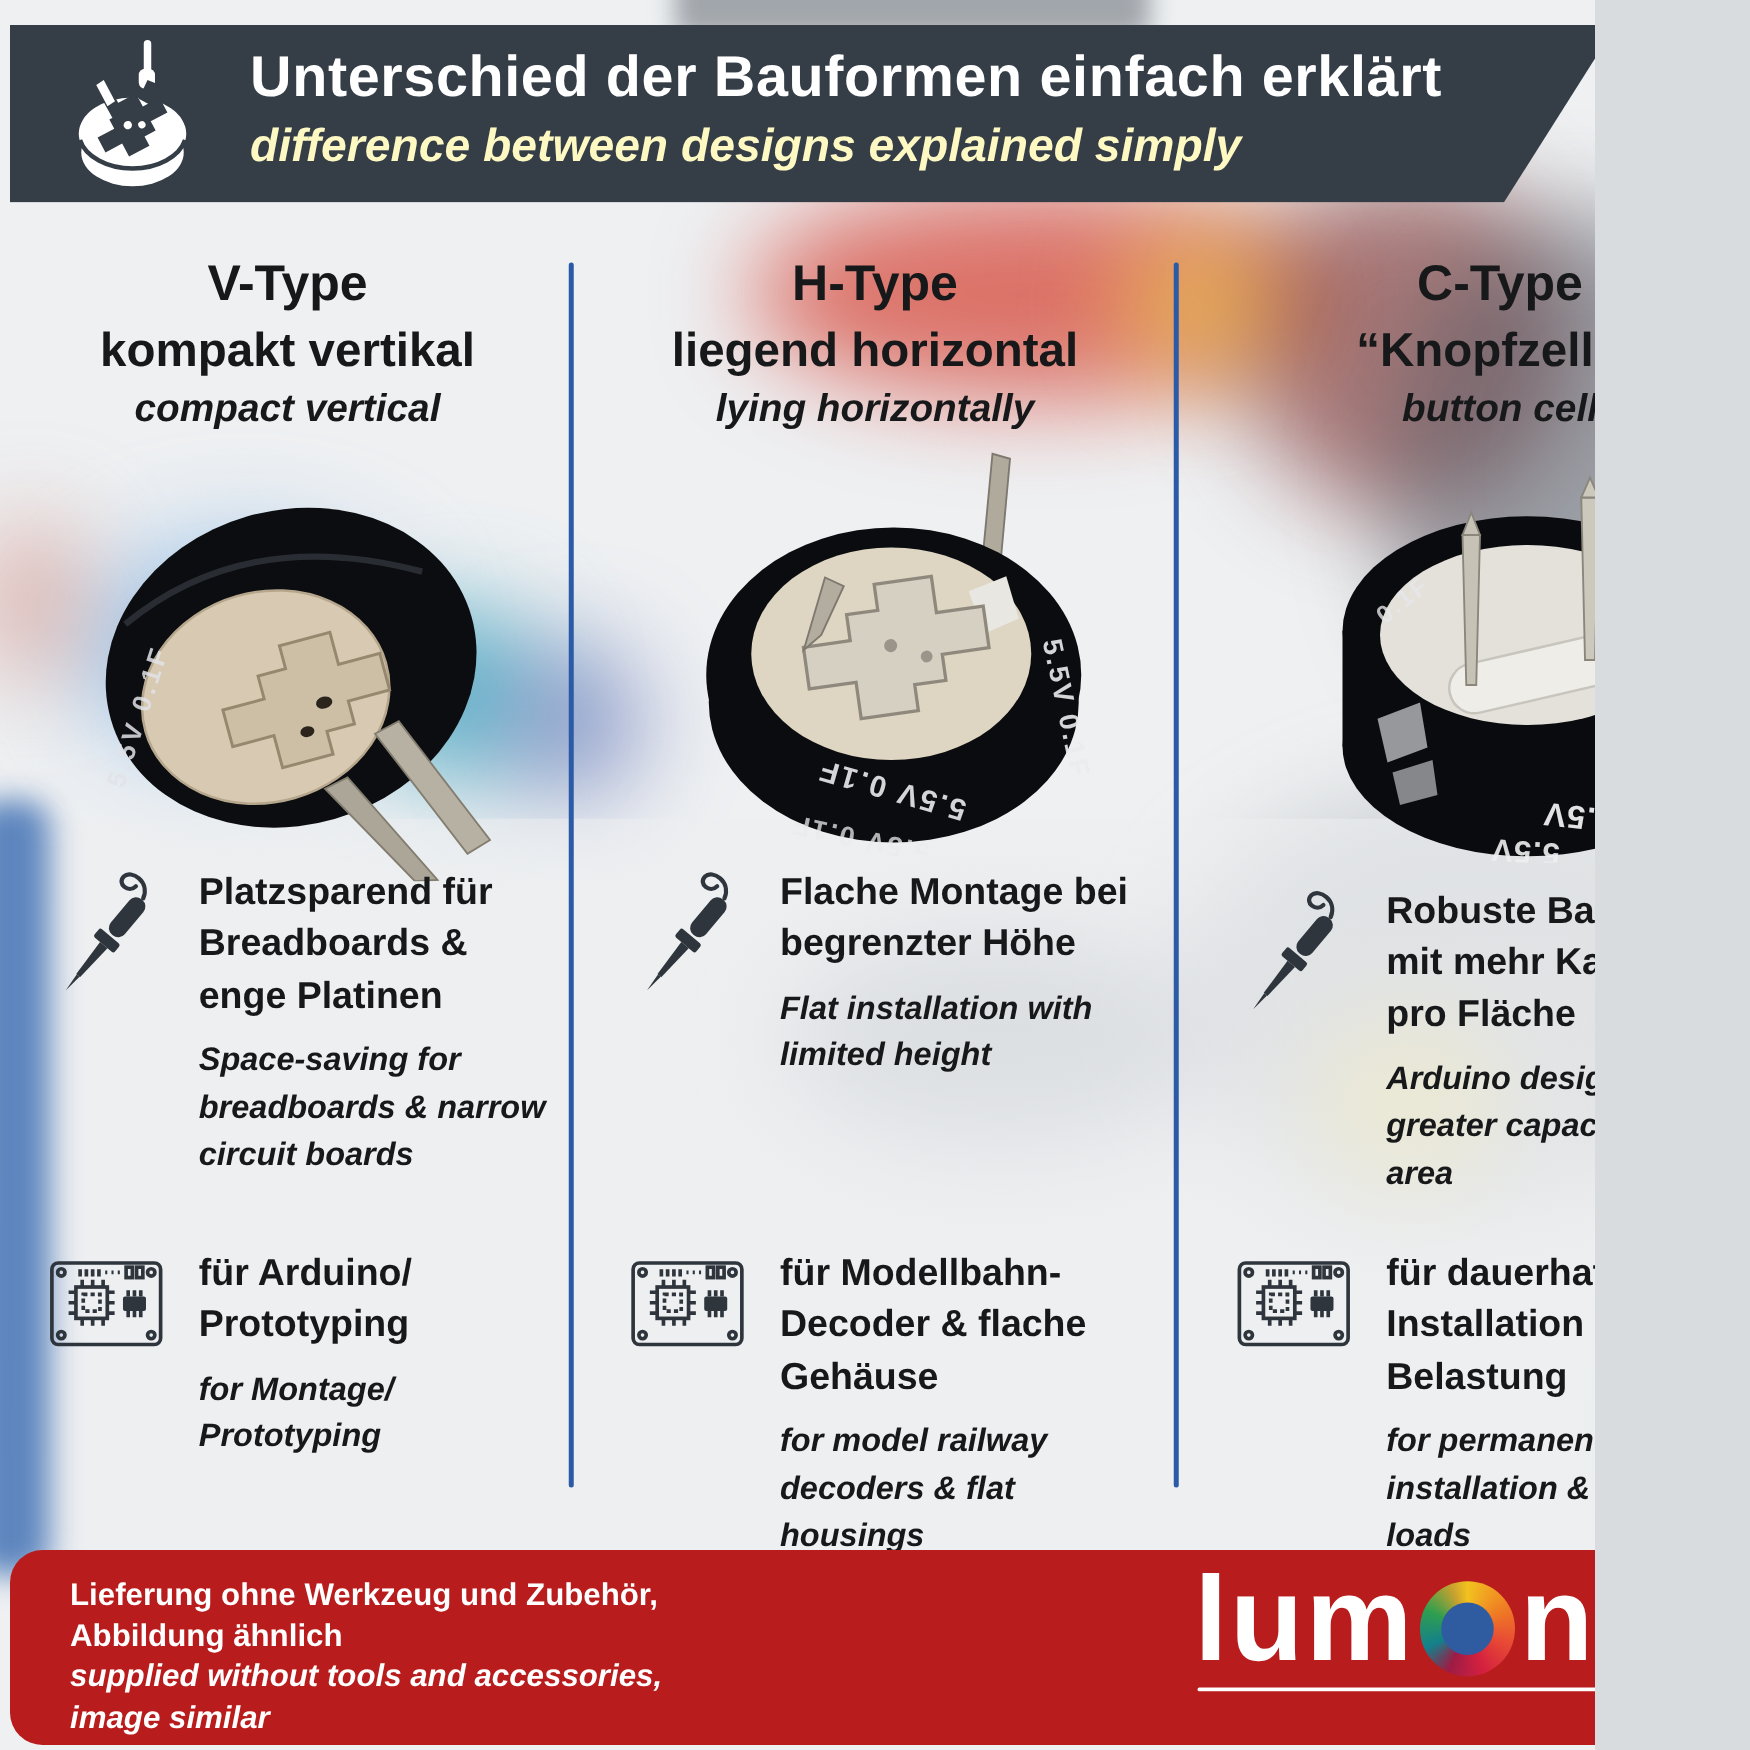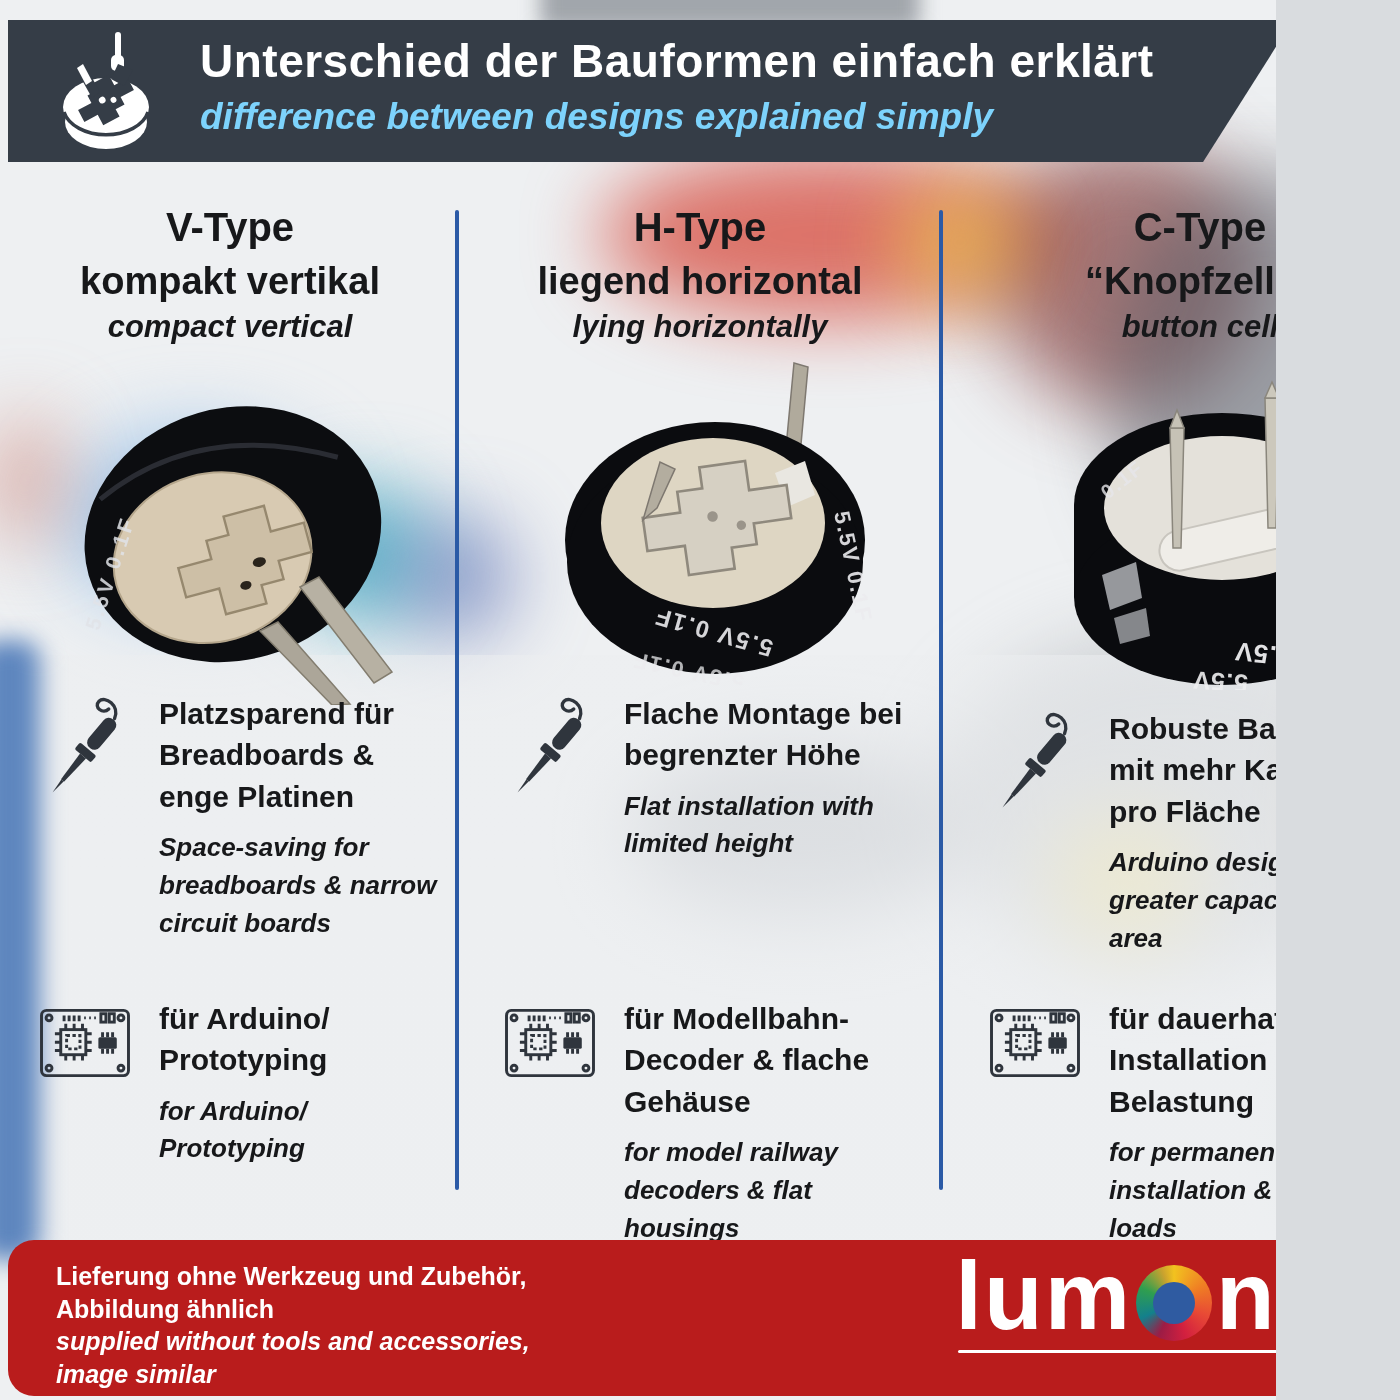--- a/index.html
+++ b/index.html
@@ -24,21 +24,21 @@
   .b-green    { left:1325px;top:1050px; width:120px; height:210px; background:rgba(150,210,172,.75); }
   .b-rgray    { left:940px; top:630px;  width:470px; height:340px; background:rgba(168,172,178,.45); }
   .frost { position:absolute; left:0; top:655px; width:1400px; height:585px;
            background:linear-gradient(rgba(236,238,240,.55), rgba(237,239,241,.85)); }
   .b-bluestrip{ left:-22px; top:640px;  width:62px;  height:620px; background:rgba(58,108,178,.8); filter:blur(12px); border-radius:20px; }
 
   
   .banner { position:absolute; left:8px; top:20px; width:1285px; height:142px;
             background:#353d47; clip-path:polygon(0 0,100% 0,93% 100%,0 100%); }
   .banner-title { position:absolute; left:192px; top:14px; font-size:46px; font-weight:700; color:#fff; letter-spacing:.5px; }
-  .banner-sub   { position:absolute; left:192px; top:76px; font-size:37px; font-weight:700; font-style:italic; color:#7dd3fc; }
+  .banner-sub   { position:absolute; left:192px; top:76px; font-size:37px; font-weight:700; font-style:italic; color:#fef9c3; }
   .banner-logo  { position:absolute; left:40px;  top:8px; }
 
   
   .col-head { position:absolute; top:205px; width:430px; text-align:center; }
   .ch1 { left:15px; } .ch2 { left:485px; } .ch3 { left:985px; }
   .type-label { font-size:40px; font-weight:700; margin-bottom:10px; }
   .sub-de     { font-size:38px; font-weight:700; margin-bottom:6px; }
   .sub-en     { font-size:31px; font-weight:700; font-style:italic; }
 
   .divider { position:absolute; top:210px; width:4px; height:980px; background:#2b5aa6; border-radius:2px; }
@@ -220,21 +220,21 @@
           <path d="M54,13 H68" stroke-dasharray="2 4"></path>
           <rect x="74" y="8" width="6" height="10"></rect>
             <rect x="84" y="8" width="6" height="10"></rect>
           <path d="M76,36 V30 M82,36 V30 M88,36 V30 M76,50 V56 M82,50 V56 M88,50 V56"></path>
         </g>
         <rect x="71" y="36" width="22" height="14" rx="2" fill="#2f353d"></rect>
       </svg>
     </div>
     <div class="txt">
       <div class="ft-de">für Arduino/ Prototyping</div>
-      <div class="ft-en">for Arduino/ Prototyping</div>
+      <div class="ft-en">for Montage/ Prototyping</div>
     </div>
   </div>
 
   <div class="feat f-c2 f21">
     <div class="icon-box">
       <svg width="92" height="122" viewBox="0 0 95 125">
         <g fill="#2f353d" transform="rotate(40 47 62)">
           <rect x="40" y="16" width="15" height="38" rx="7"></rect>
           <rect x="36" y="56" width="22" height="9" rx="2"></rect>
           <polygon points="43.5,65 51.5,65 49.5,98 45.5,98"></polygon>

